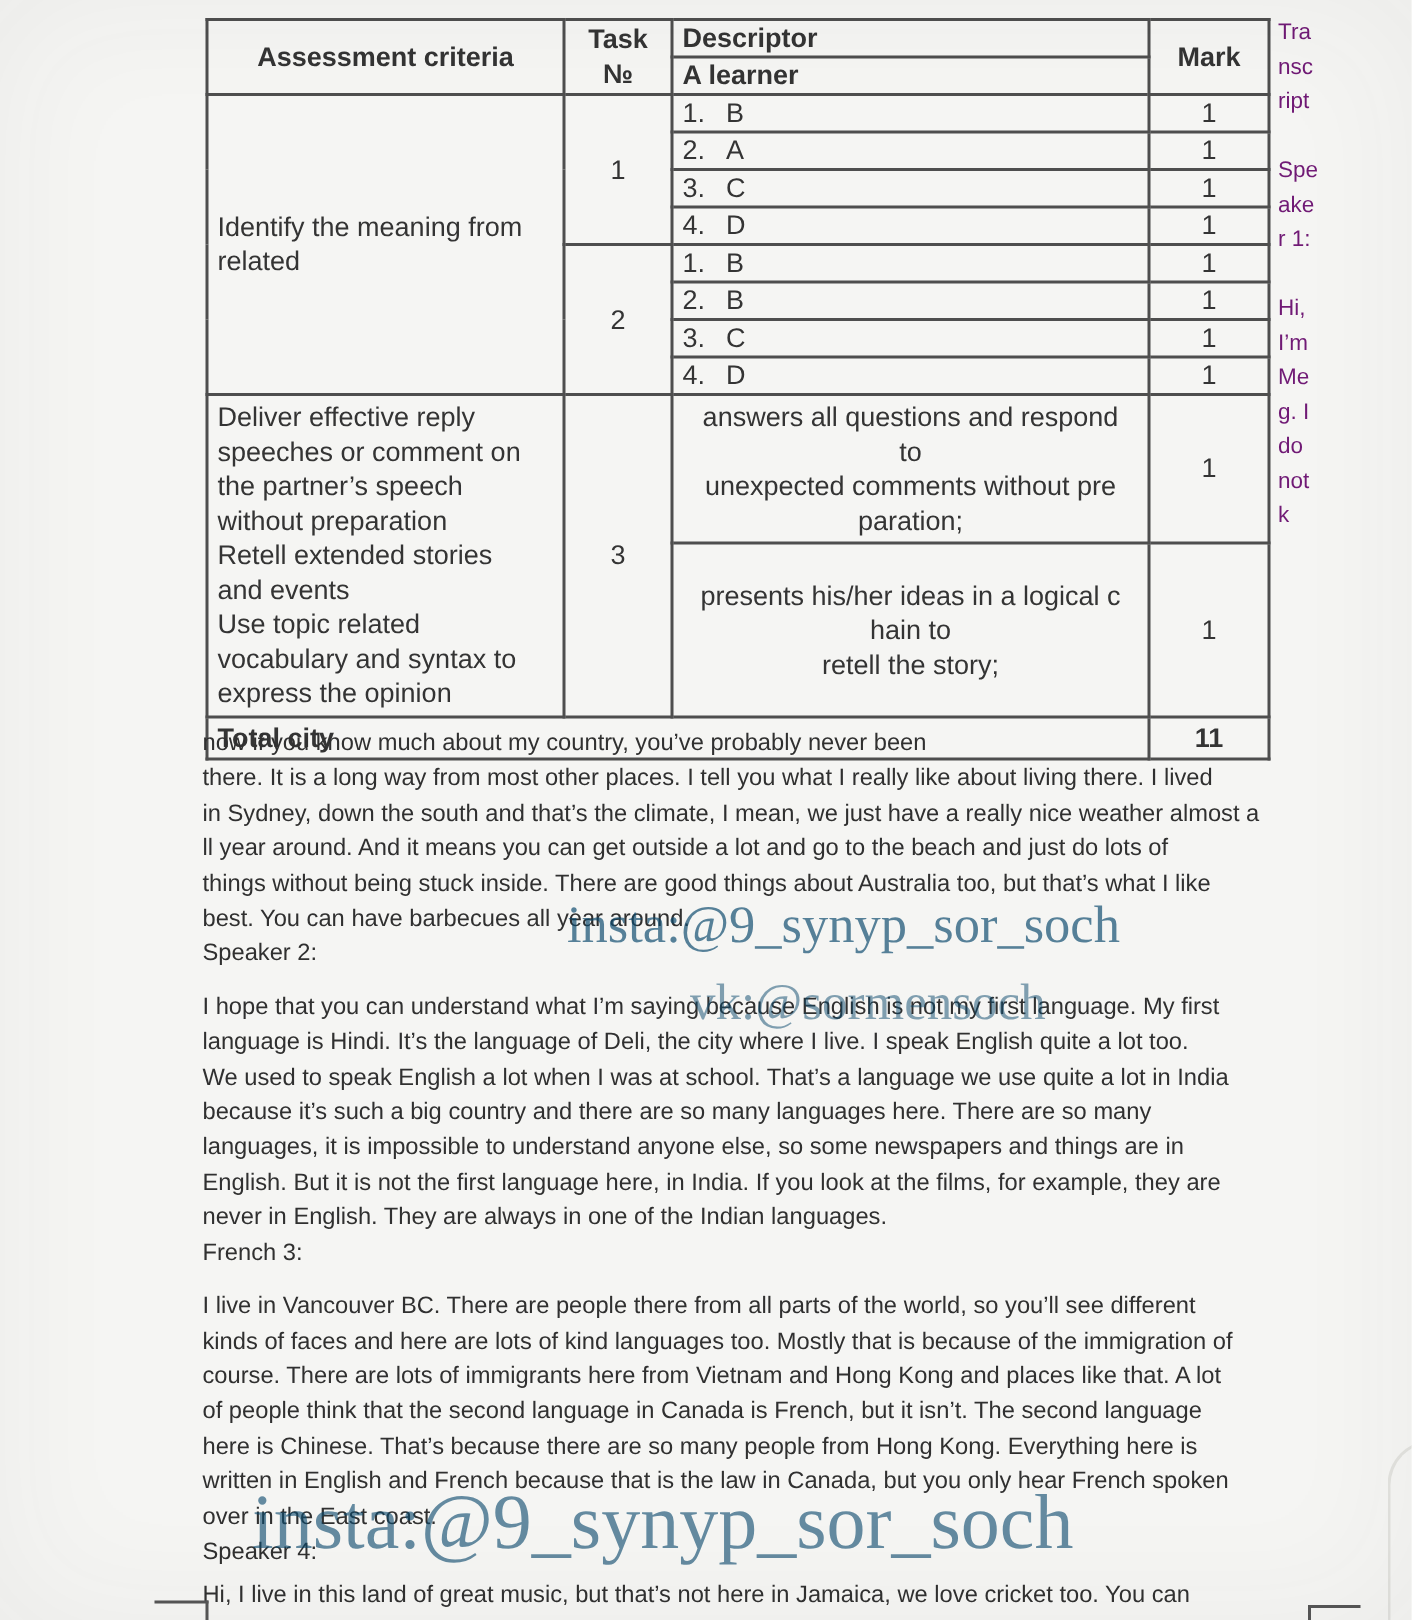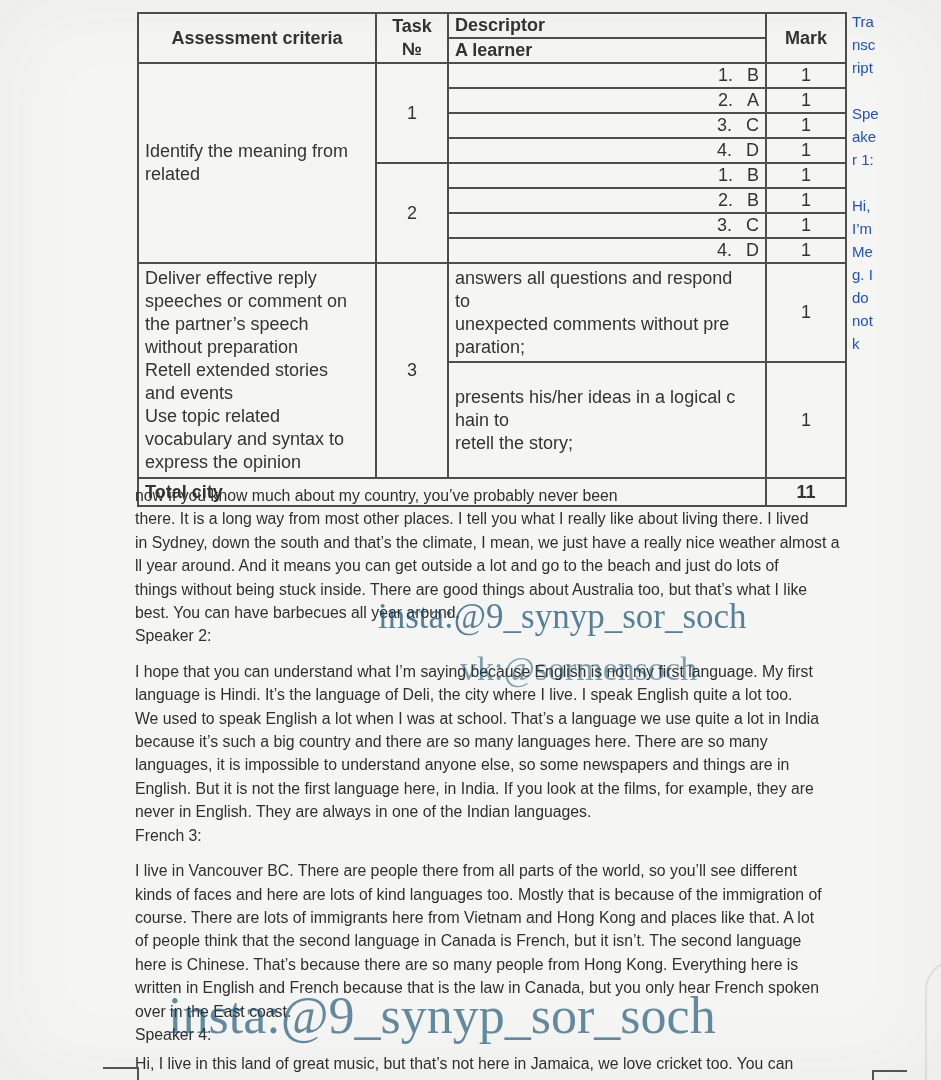--- a/index.html
+++ b/index.html
@@ -15,31 +15,31 @@
     border-collapse:collapse;table-layout:fixed;}
   table.rubric td{border:2px solid #4e4e4e;padding:1px 6px;
     font-size:18px;line-height:23px;vertical-align:middle;overflow:hidden;}
   .pre{white-space:pre-line;}
   .hd{font-weight:bold;}
   .ctr{text-align:center;}
   tr.hdr td{height:20px;padding:0 6px;}
   tr.ans td{height:21px;padding:0 6px;}
   td.crit{vertical-align:top;padding:2px 6px;}
   td.taskno{text-align:center;}
-  td.answer{text-align:right;}
+  td.answer{text-align:left;}
   td.answer .achoice{margin-left:14px;}
-  td.desc{vertical-align:top;padding:2px 8px;}
+  td.desc{vertical-align:top;padding:2px 8px;text-align:center;}
   td.mark{text-align:center;}
   td.topmark{vertical-align:top;}
   tr.t3a td{height:95px;}
   tr.t3b td{height:112px;margin-left:31px;}
   tr.total td{height:24px;font-weight:bold;}
   
   .sidecol{position:absolute;left:852px;top:10px;width:27px;
-    font-size:15px;line-height:23px;color:#1d4ed8;
+    font-size:15px;line-height:23px;color:#701a75;
     white-space:pre-line;word-break:break-all;}
   
   .bodytext{position:absolute;left:135px;top:484px;width:806px;
     font-size:15.8px;line-height:23.4px;color:#303030;}
   .bodytext .para{white-space:pre-line;margin:0;}
   .bodytext .speaker{margin:0 0 12px 0;}
   .bodytext .speaker.last{margin-bottom:6px;}
   
   .wm{position:absolute;font-family:"Liberation Serif",serif;
     color:#0c4a6e;white-space:nowrap;pointer-events:none;}

